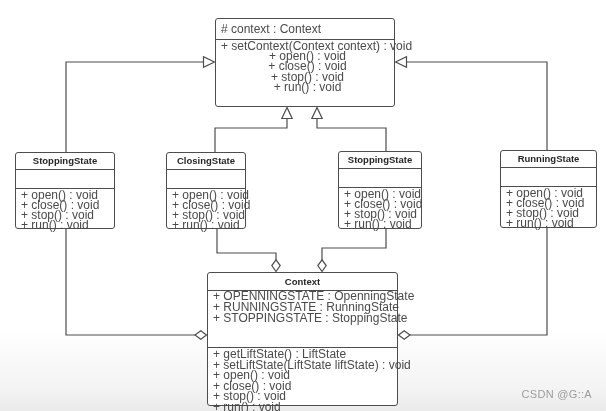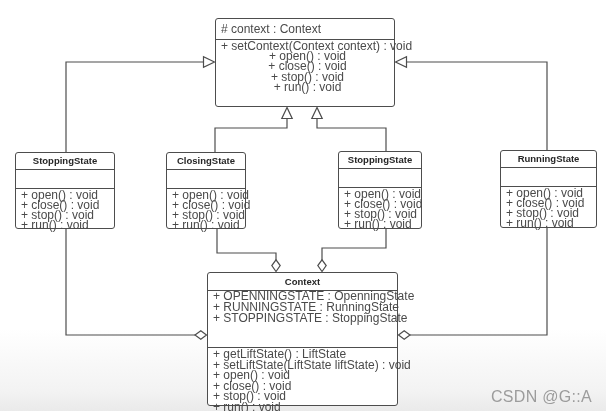--- a/index.html
+++ b/index.html
@@ -40,21 +40,21 @@
   .methods-a .member{line-height:10.2px;}
   .methods-b{padding-top:1px;}
   .methods-b .member{line-height:10px;}
   .methods-c{padding-top:1px;}
   .methods-c .member{line-height:10.5px;}
   .attrs-list .member{line-height:11px;}
   .attr-single .member{line-height:20px;}
   .watermark{
     position:absolute;
     top:388px;right:14px;
-    font-size:16px;
+    font-size:11px;
     color:#9c9c9c;
     letter-spacing:.3px;
   }
 </style>
 </head>
 <body>
 
 <div class="canvas">
 
   <svg class="wires" width="606" height="411" viewBox="0 0 606 411">

